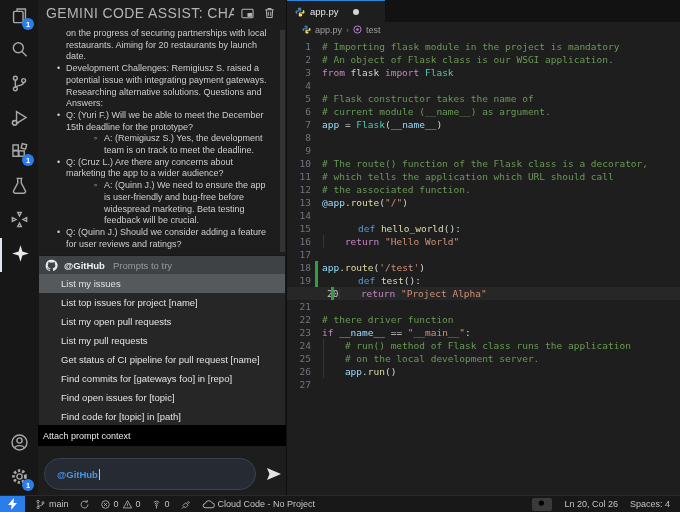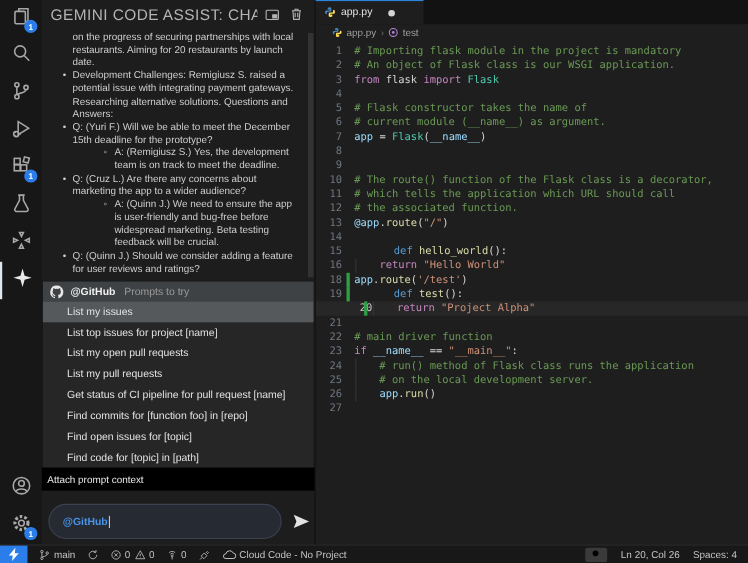--- a/index.html
+++ b/index.html
@@ -236,21 +236,21 @@
           </span>
         <span class="prompts-mention">@GitHub</span>
         <span class="prompts-label">Prompts to try</span>
       </div>
       <div id="prompts-items">
           <div class="prompt-item selected">List my issues</div>
           <div class="prompt-item">List top issues for project [name]</div>
           <div class="prompt-item">List my open pull requests</div>
           <div class="prompt-item">List my pull requests</div>
           <div class="prompt-item">Get status of CI pipeline for pull request [name]</div>
-          <div class="prompt-item">Find commits for [function foo] in [repo]</div>
+          <div class="prompt-item">Find commits for [gateways foo] in [repo]</div>
           <div class="prompt-item">Find open issues for [topic]</div>
           <div class="prompt-item">Find code for [topic] in [path]</div>
         </div>
     </div>
 
     <div class="attach-bar">
       <span>Attach prompt context</span>
     </div>
 
     <div class="input-row">
@@ -300,25 +300,26 @@
         <div class="cl"><span class="num">7</span><span class="chg"></span><span class="ctext"><span class="tk-v">app </span><span class="tk-p">= </span><span class="tk-t">Flask</span><span class="tk-p">(</span><span class="tk-v">__name__</span><span class="tk-p">)</span></span></div>
         <div class="cl"><span class="num">8</span><span class="chg"></span><span class="ctext"></span></div>
         <div class="cl"><span class="num">9</span><span class="chg"></span><span class="ctext"></span></div>
         <div class="cl"><span class="num">10</span><span class="chg"></span><span class="ctext"><span class="tk-c"># The route() function of the Flask class is a decorator,</span></span></div>
         <div class="cl"><span class="num">11</span><span class="chg"></span><span class="ctext"><span class="tk-c"># which tells the application which URL should call</span></span></div>
         <div class="cl"><span class="num">12</span><span class="chg"></span><span class="ctext"><span class="tk-c"># the associated function.</span></span></div>
         <div class="cl"><span class="num">13</span><span class="chg"></span><span class="ctext"><span class="tk-v">@app</span><span class="tk-p">.</span><span class="tk-f">route</span><span class="tk-p">(</span><span class="tk-s">"/"</span><span class="tk-p">)</span></span></div>
         <div class="cl"><span class="num">14</span><span class="chg"></span></div>
         <div class="cl"><span class="num">15</span><span class="chg"></span><span class="ctext"><span class="tk-d">def </span><span class="tk-f">hello_world</span><span class="tk-p">():</span></span></div>
         <div class="cl guide"><span class="num">16</span><span class="chg"></span><span class="ctext"><span class="tk-p">    </span><span class="tk-k">return </span><span class="tk-s">"Hello World"</span></span></div>
+        <div class="cl"><span class="num">17</span><span class="chg"></span><span class="ctext"></span></div>
         <div class="cl changed"><span class="num">18</span><span class="chg"></span><span class="ctext"><span class="tk-v">app</span><span class="tk-p">.</span><span class="tk-f">route</span><span class="tk-p">(</span><span class="tk-s">'/test'</span><span class="tk-p">)</span></span></div>
         <div class="cl changed"><span class="num">19</span><span class="chg"></span><span class="ctext"><span class="tk-d">def </span><span class="tk-f">test</span><span class="tk-p">():</span></span></div>
         <div class="cl changed active guide"><span class="num">20</span><span class="chg"></span><span class="ctext"><span class="tk-p">    </span><span class="tk-k">return </span><span class="tk-s">"Project Alpha"</span></span></div>
         <div class="cl"><span class="num">21</span><span class="chg"></span><span class="ctext"></span></div>
-        <div class="cl"><span class="num">22</span><span class="chg"></span><span class="ctext"><span class="tk-c"># main driver function</span></span></div>
+        <div class="cl"><span class="num">22</span><span class="chg"></span><span class="ctext"><span class="tk-c"># there driver function</span></span></div>
         <div class="cl"><span class="num">23</span><span class="chg"></span><span class="ctext"><span class="tk-k">if </span><span class="tk-v">__name__</span><span class="tk-p"> == </span><span class="tk-s">"__main__"</span><span class="tk-p">:</span></span></div>
         <div class="cl guide"><span class="num">24</span><span class="chg"></span><span class="ctext"><span class="tk-c">    # run() method of Flask class runs the application</span></span></div>
         <div class="cl guide"><span class="num">25</span><span class="chg"></span><span class="ctext"><span class="tk-c">    # on the local development server.</span></span></div>
         <div class="cl guide"><span class="num">26</span><span class="chg"></span><span class="ctext"><span class="tk-p">    </span><span class="tk-v">app</span><span class="tk-p">.</span><span class="tk-f">run</span><span class="tk-p">()</span></span></div>
         <div class="cl"><span class="num">27</span><span class="chg"></span><span class="ctext"></span></div>
       </div>
   </div>
 
   <div class="status-bar">
     <div class="sb-remote">

